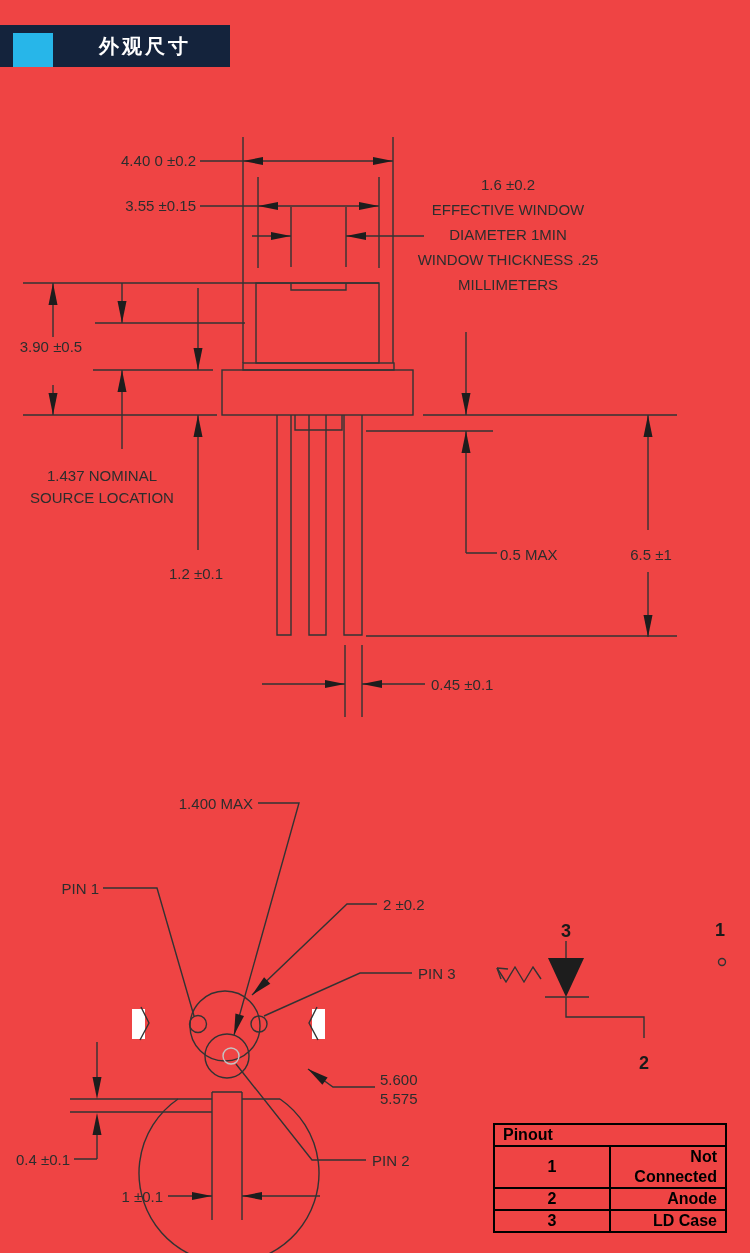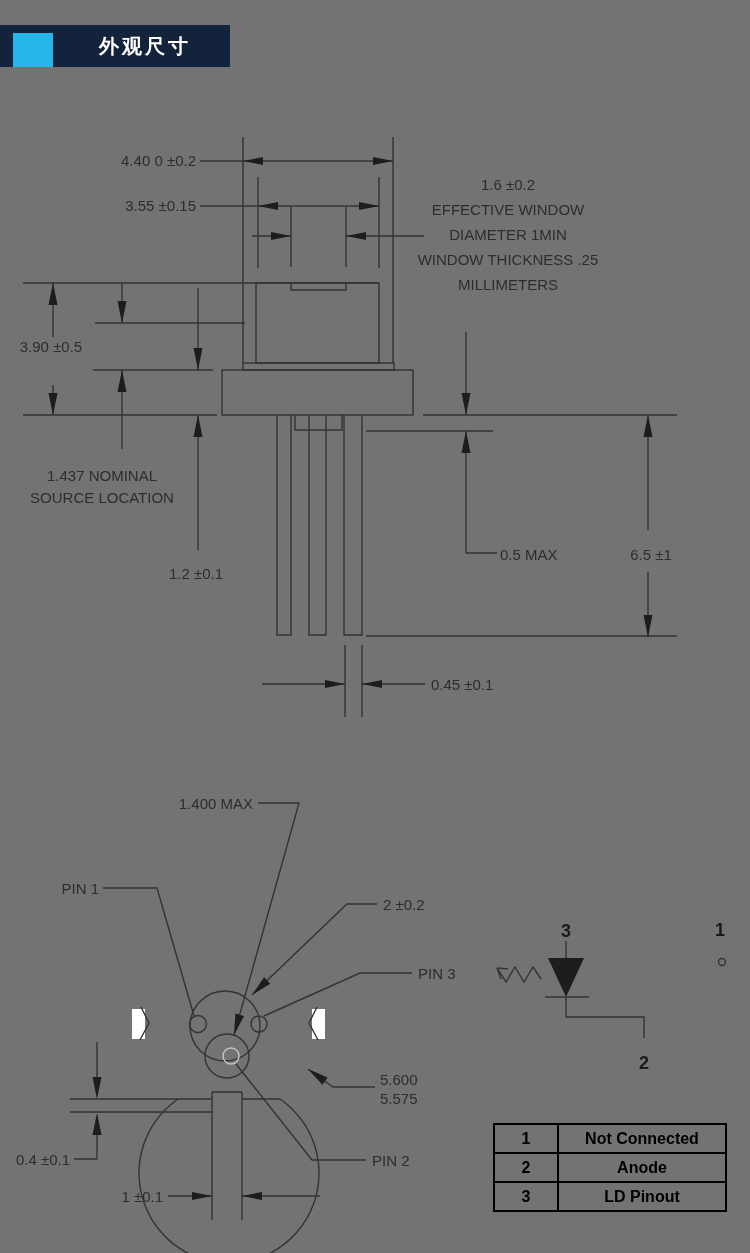--- a/index.html
+++ b/index.html
@@ -1,17 +1,17 @@
 <!DOCTYPE html>
 <html><head>
 <meta charset="utf-8">
 <style>
   html,body{margin:0;padding:0;background:#fff;}
   .page{
-    position:relative;width:750px;height:1253px;background:#737373;
+    position:relative;width:750px;height:1253px;background:#ef4444;
     font-family:"Liberation Sans",sans-serif;overflow:hidden;
     border-right:1px solid #d8d8d8;
   }
   .header-bar{
     position:absolute;left:0;top:25px;width:230px;height:42px;
     background:#14233c;
   }
   .header-accent{
     position:absolute;left:13px;top:33px;width:40px;height:34px;
     background:#27b6e9;
@@ -29,21 +29,21 @@
   svg text{fill:#2d2d2d;font-size:15px;font-family:"Liberation Sans",sans-serif;}
   svg text.schem{font-size:18px;font-weight:bold;fill:#1a1a1a;}
   .pinout{
     position:absolute;left:493px;top:1123px;width:234px;height:89px;
     border-collapse:collapse;table-layout:fixed;
     font-family:"Liberation Sans",sans-serif;font-size:16px;font-weight:bold;color:#000;
   }
   .pinout th,.pinout td{border:2px solid #000;padding:0 8px;height:20px;line-height:20px;}
   .pinout th{text-align:left;}
   .pinout td.pin-num{width:62px;text-align:center;padding:0;}
-  .pinout td.pin-fn{text-align:center;}
+  .pinout td.pin-fn{text-align:right;}
 </style>
 </head>
 <body>
 
 <div class="page">
 
   <div class="header-bar"></div>
   <div class="header-accent"></div>
   <div class="header-title">外观尺寸</div>
 
@@ -181,28 +181,31 @@
       <path class="ln" d="M497,968 L506,982 L515,967 L524,982 L533,967 L541,979"></path>
       <path class="ln" d="M497,968 L508,969 M497,968 L501,979"></path>
       <text class="schem" x="566" y="937" text-anchor="middle">3</text>
       <text class="schem" x="720" y="936" text-anchor="middle">1</text>
       <text class="schem" x="644" y="1069" text-anchor="middle">2</text>
     </g>
   </svg>
 
   <table class="pinout">
     <tbody>
+        <tr>
+      <th colspan="2">Pinout</th>
+    </tr>
     <tr>
       <td class="pin-num">1</td>
       <td class="pin-fn">Not Connected</td>
     </tr>
     <tr>
       <td class="pin-num">2</td>
       <td class="pin-fn">Anode</td>
     </tr>
     <tr>
       <td class="pin-num">3</td>
-      <td class="pin-fn">LD Pinout</td>
+      <td class="pin-fn">LD Case</td>
     </tr>
   </tbody>
     </table>
 
 </div>
 
 </body></html>

